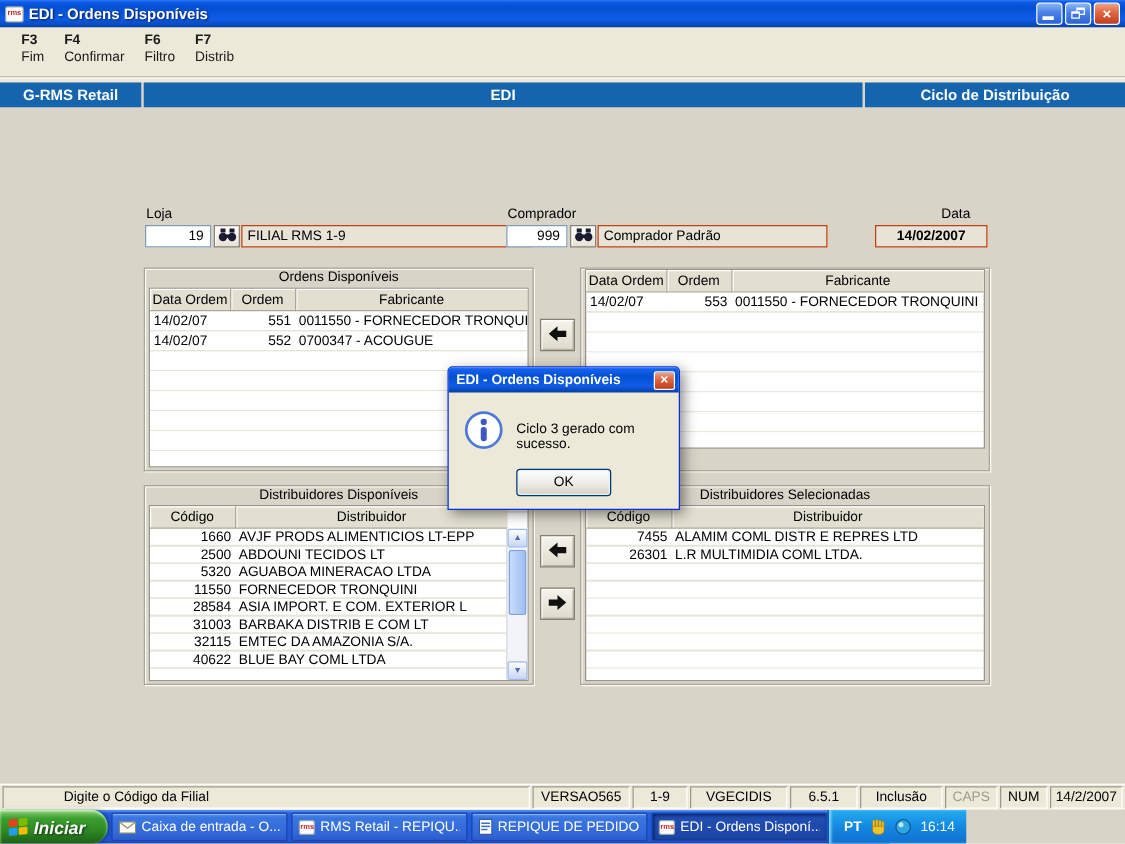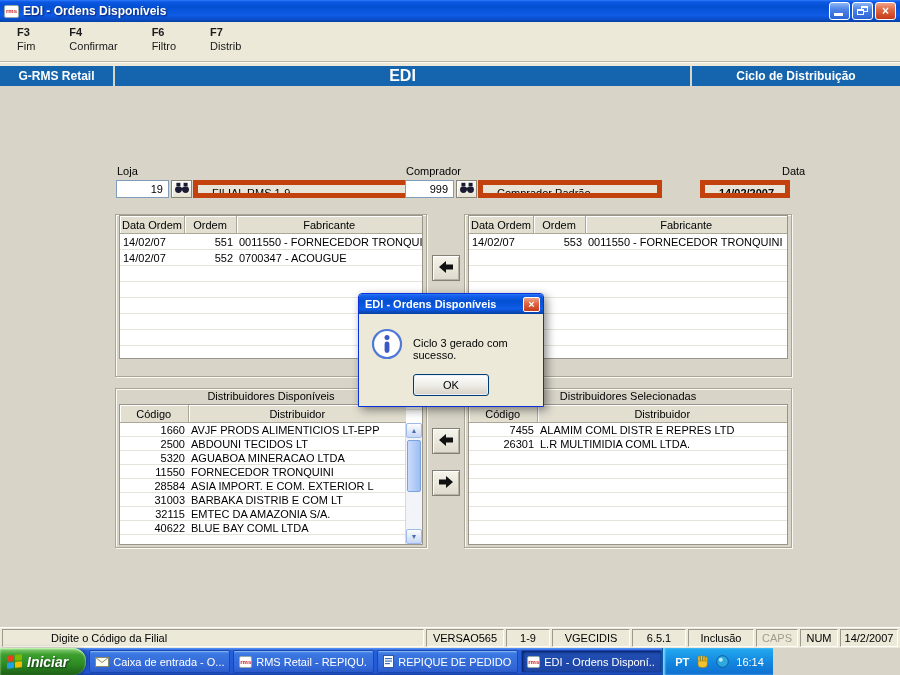--- a/index.html
+++ b/index.html
@@ -14,40 +14,40 @@
   .rms-ico{display:inline-flex;align-items:center;justify-content:center;width:15px;height:13px;background:#fff;border:1px solid #9aa;border-radius:2px;color:#c22;font-weight:bold;font-size:6px;line-height:1;box-sizing:border-box;flex:none;}
   .winbtns{display:flex;gap:2px;}
   .wbtn{position:relative;width:21px;height:18px;border-radius:3px;border:1px solid #fff;box-sizing:border-box;
     background:linear-gradient(to bottom,#8db7f3 0%,#4f83e8 40%,#2a63d4 100%);cursor:pointer;}
   .wbtn.close{background:linear-gradient(to bottom,#f0a38a 0%,#e06a43 40%,#c53b1b 100%);display:flex;align-items:center;justify-content:center;color:#fff;font-weight:bold;font-size:12px;line-height:1;}
   .glyph-min{position:absolute;left:4px;bottom:3px;width:9px;height:3px;background:#fff;}
   .rest-a{position:absolute;top:3px;left:8px;width:7px;height:6px;border:1px solid #fff;border-top-width:2px;box-sizing:border-box;}
   .rest-b{position:absolute;top:6px;left:4px;width:7px;height:6px;border:1px solid #fff;border-top-width:2px;box-sizing:border-box;background:#3d74e0;}
 
   
-  .toolbar{position:absolute;left:0;top:22px;width:900px;height:44px;background:#ECE9D8;box-sizing:border-box;padding:3px 14px;display:flex;gap:28px;}
+  .toolbar{position:absolute;left:0;top:22px;width:900px;height:44px;background:#ECE9D8;box-sizing:border-box;padding:3px 14px;display:flex;gap:10px;}
   .toolbar-sep{position:absolute;left:0;top:61px;width:900px;height:2px;border-top:1px solid #b8b4a6;border-bottom:1px solid #fbfaf4;box-sizing:border-box;}
   .fk{display:flex;flex-direction:column;align-items:flex-start;cursor:pointer;padding:1px 3px;}
   .fk-key{font-weight:bold;font-size:11px;color:#1a1a1a;}
   .fk-label{font-size:11px;color:#1a1a1a;margin-top:2px;}
 
   
   .bluebar{position:absolute;left:0;top:66px;width:900px;height:20px;display:flex;gap:2px;}
   .bb-seg{background:#1565AE;color:#fff;font-weight:bold;display:flex;align-items:center;justify-content:center;height:100%;box-sizing:border-box;}
   .bb-left{width:113px;font-size:12px;}
-  .bb-center{flex:1;font-size:16px;}
+  .bb-center{flex:1;font-size:12px;}
   .bb-right{width:208px;font-size:12px;}
 
   
   .client{position:absolute;left:0;top:86px;width:900px;height:541px;background:#D8D4C8;}
   .abs{position:absolute;box-sizing:border-box;}
   .lbl{font-size:11px;color:#000;}
   .code-input{border:1px solid #7F9DB9;background:#fff;font-family:"Liberation Sans",sans-serif;font-size:11px;text-align:right;padding:0 5px 0 2px;box-sizing:border-box;height:18px;}
   .find-btn{border:1px solid #888478;background:linear-gradient(to bottom,#fdfcf9,#e7e3d3);box-shadow:inset 1px 1px 0 #fff;display:flex;align-items:center;justify-content:center;cursor:pointer;height:18px;width:21px;padding:0;}
-  .ro-field{border:5px solid #c2410c;background:#E7E4D7;height:18px;line-height:16px;padding:0 14px;white-space:nowrap;overflow:hidden;font-size:11px;}
+  .ro-field{border:1px solid #c2410c;background:#E7E4D7;height:18px;line-height:16px;padding:0 4px;white-space:nowrap;overflow:hidden;font-size:11px;}
   .date-field{font-weight:bold;text-align:center;}
 
   
   .groupbox{border:1px solid #a9a597;box-shadow:inset 1px 1px 0 #fbfaf4,1px 1px 0 #fbfaf4;background:#D8D4C8;}
   .gb-title{text-align:center;font-size:11px;height:15px;line-height:15px;}
   .tbl-wrap{position:relative;margin:0 3px;border:1px solid #99958a;background-color:#fff;overflow:hidden;}
   .tbl-wrap.rows16{background-image:repeating-linear-gradient(to bottom,transparent 0,transparent 15px,#e6e3d8 15px,#e6e3d8 16px);background-position:0 18px;}
   .tbl-wrap.rows14{background-image:repeating-linear-gradient(to bottom,transparent 0,transparent 13px,#e6e3d8 13px,#e6e3d8 14px);background-position:0 18px;}
   table.grid{border-collapse:collapse;table-layout:fixed;width:100%;}
   table.grid th{height:17px;background:#E2DFD1;border-right:1px solid #aca899;border-bottom:1px solid #aca899;box-shadow:inset 1px 1px 0 #fff;font-weight:normal;font-size:11px;text-align:center;padding:0 2px;white-space:nowrap;overflow:hidden;}
@@ -173,24 +173,25 @@
       <span><svg width="16" height="12" viewBox="0 0 20 14">
             <rect x="3" y="0.5" width="5" height="4" fill="#1a1a33"></rect>
             <rect x="12" y="0.5" width="5" height="4" fill="#1a1a33"></rect>
             <circle cx="5.5" cy="9" r="4.2" fill="#1a1a33"></circle>
             <circle cx="14.5" cy="9" r="4.2" fill="#1a1a33"></circle>
             <rect x="8" y="6.5" width="4" height="3.5" fill="#1a1a33"></rect>
           </svg></span>
     </button>
     <div class="abs ro-field" style="left:478px;top:94px;width:184px;">Comprador Padrão</div>
 
-    <span class="abs lbl" style="left:782px;top:79px;">Data</span>
+    <span class="abs lbl" style="left:753px;top:79px;">Data</span>
     <div class="abs ro-field date-field" style="left:700px;top:94px;width:90px;">14/02/2007</div>
 
     <div class="abs groupbox" style="left:115px;top:128px;width:312px;height:163px;">
+      <div class="gb-title">Ordens Disponíveis</div>
       <div class="tbl-wrap rows16" style="height:142px;">
         <table class="grid">
           <colgroup>
               <col style="width:64px">
               <col style="width:52px">
               <col>
             </colgroup>
           <thead>
               <tr>
             <th>Data Ordem</th>

